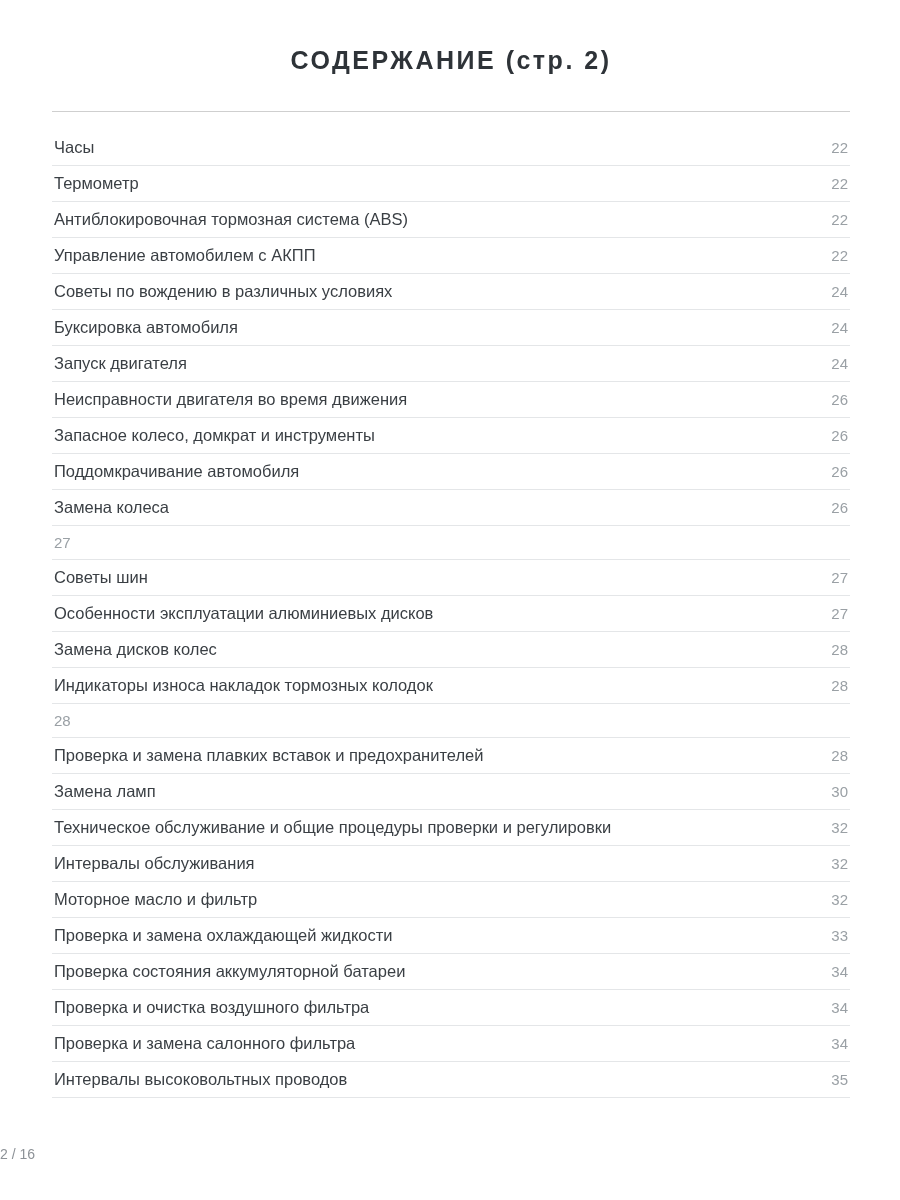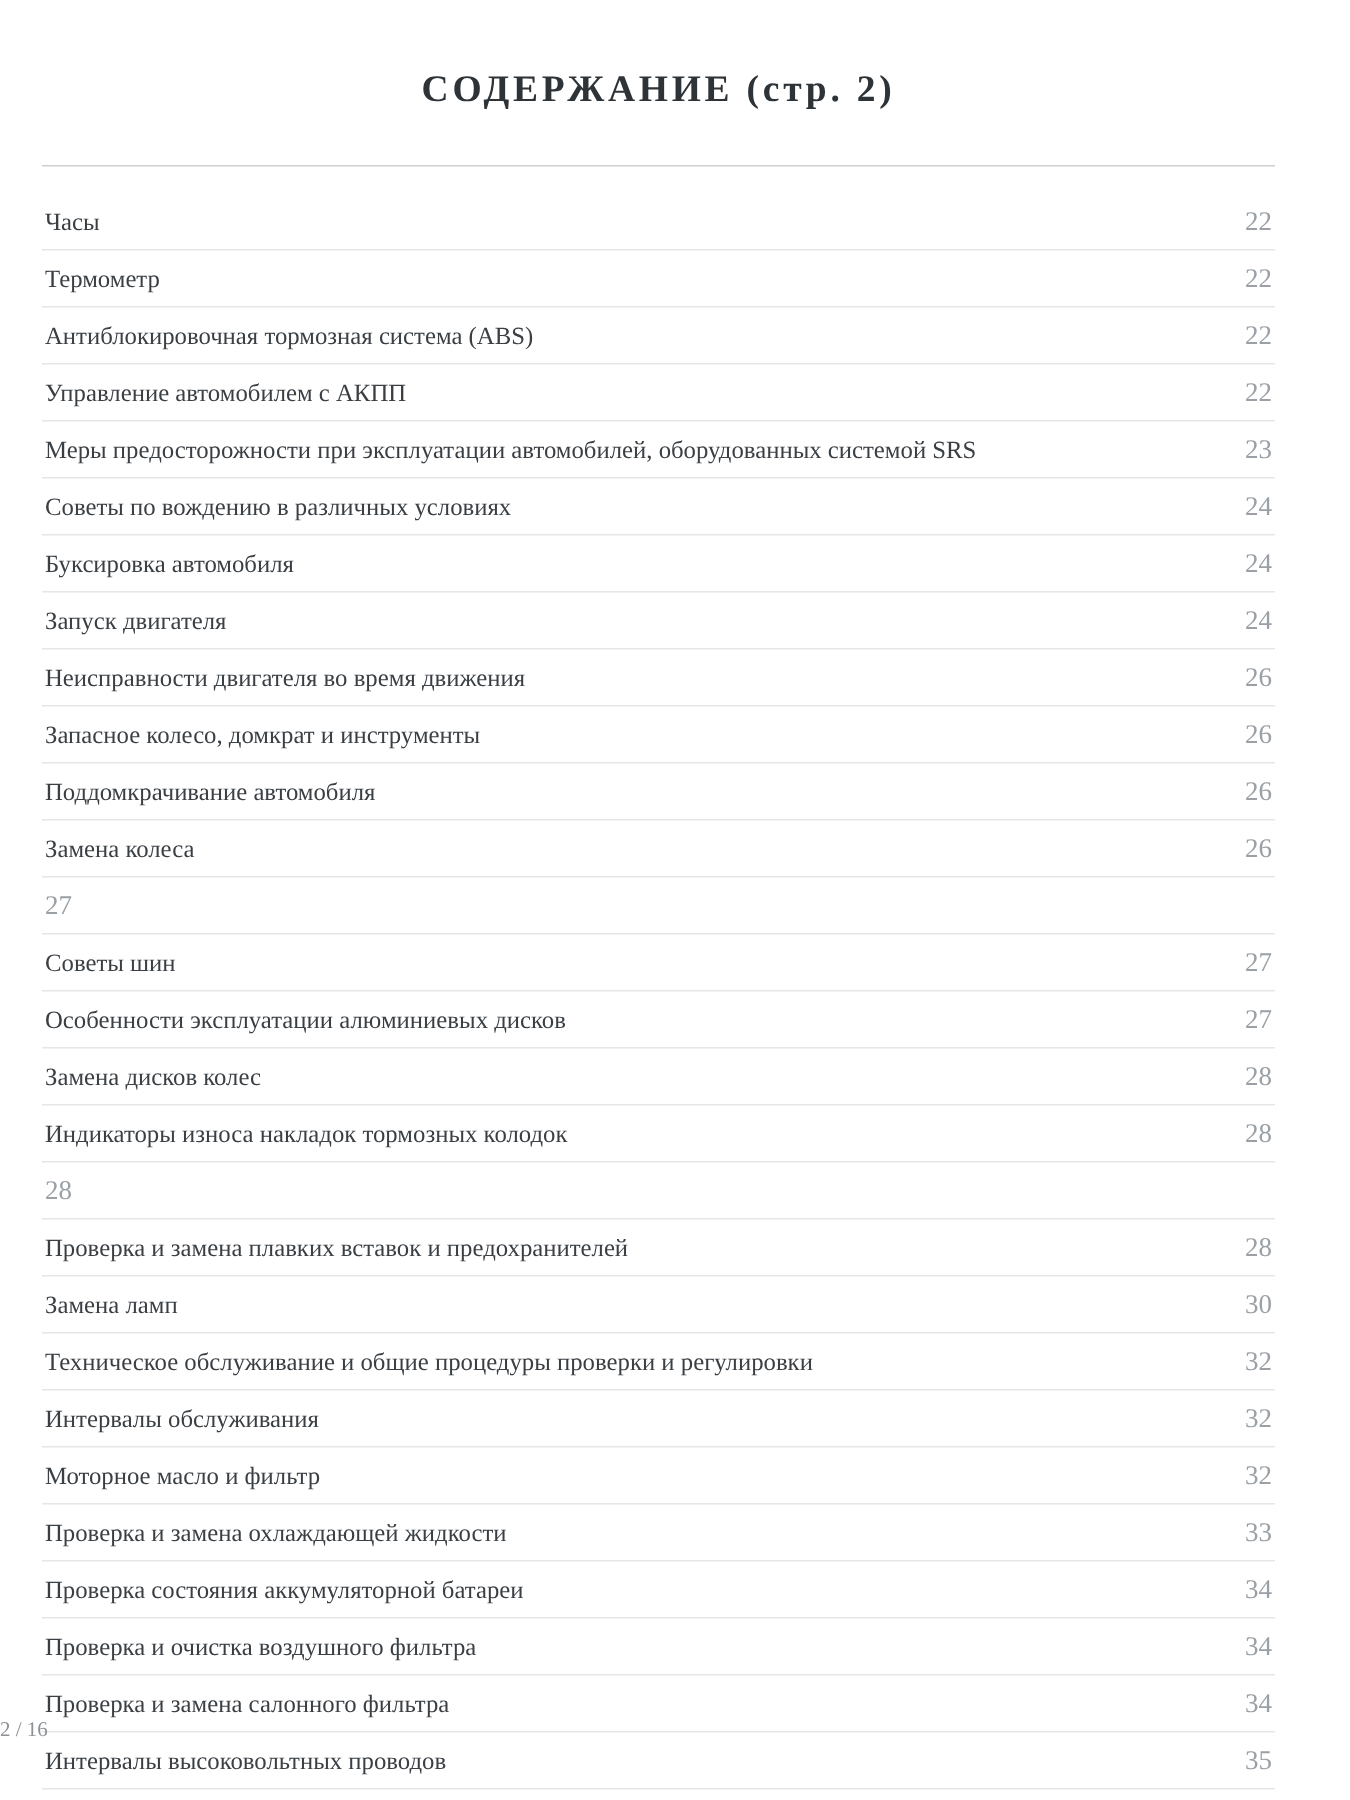--- a/index.html
+++ b/index.html
@@ -7,24 +7,23 @@
   body {
     width: 900px;
     height: 1200px;
     background: #ffffff;
     font-family: "Liberation Sans", "DejaVu Sans", sans-serif;
     color: #34383c;
     position: relative;
     overflow: hidden;
   }
   .page {
-    padding: 34px 50px 0 28px;
+    padding: 34px 50px 0 52px;
     height: 100%;
     position: relative;
-    font-family: Liberation Serif, serif;
   }
   .doc-title {
     text-align: center;
     font-size: 25px;
     font-weight: bold;
     letter-spacing: 2.5px;
     color: #2e3338;
     margin: 12px 0 36px 0;
   }
   .title-rule {
@@ -42,21 +41,21 @@
     min-height: 34px;
     cursor: pointer;
   }
   .toc-label {
     font-size: 16.5px;
     color: #3a3f44;
     padding-right: 12px;
     white-space: nowrap;
   }
   .toc-page {
-    font-size: 18px;
+    font-size: 15px;
     color: #9aa0a5;
     flex-shrink: 0;
   }
   .footer {
     position: absolute;
     left: 0;
     right: 0;
     bottom: 38px;
     font-size: 14px;
     color: #8d9297;
@@ -85,24 +84,20 @@
   <div class="toc-row">
     <span class="toc-label">Антиблокировочная тормозная система (ABS)</span>
     <span class="toc-page">22</span>
   </div>
 
   <div class="toc-row">
     <span class="toc-label">Управление автомобилем с АКПП</span>
     <span class="toc-page">22</span>
   </div>
 
-  <div class="toc-row">
-    <span class="toc-label">Меры предосторожности при эксплуатации автомобилей, оборудованных системой SRS</span>
-    <span class="toc-page">23</span>
-  </div>
 
   <div class="toc-row">
     <span class="toc-label">Советы по вождению в различных условиях</span>
     <span class="toc-page">24</span>
   </div>
 
   <div class="toc-row">
     <span class="toc-label">Буксировка автомобиля</span>
     <span class="toc-page">24</span>
   </div>

